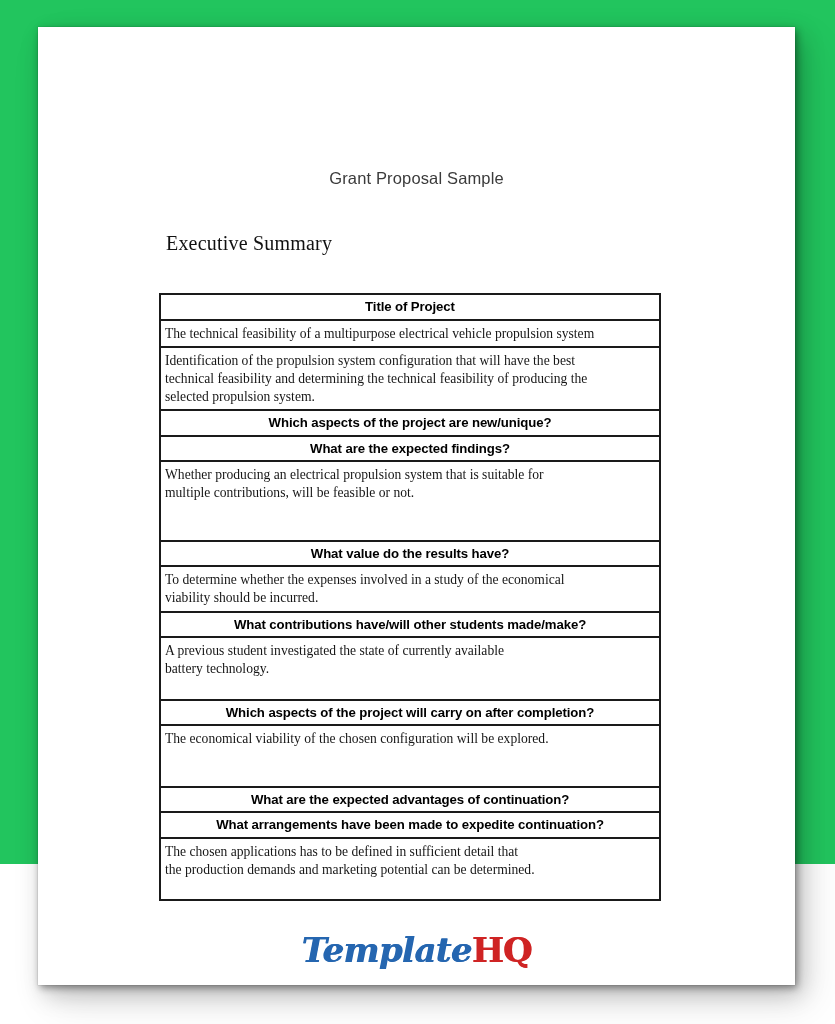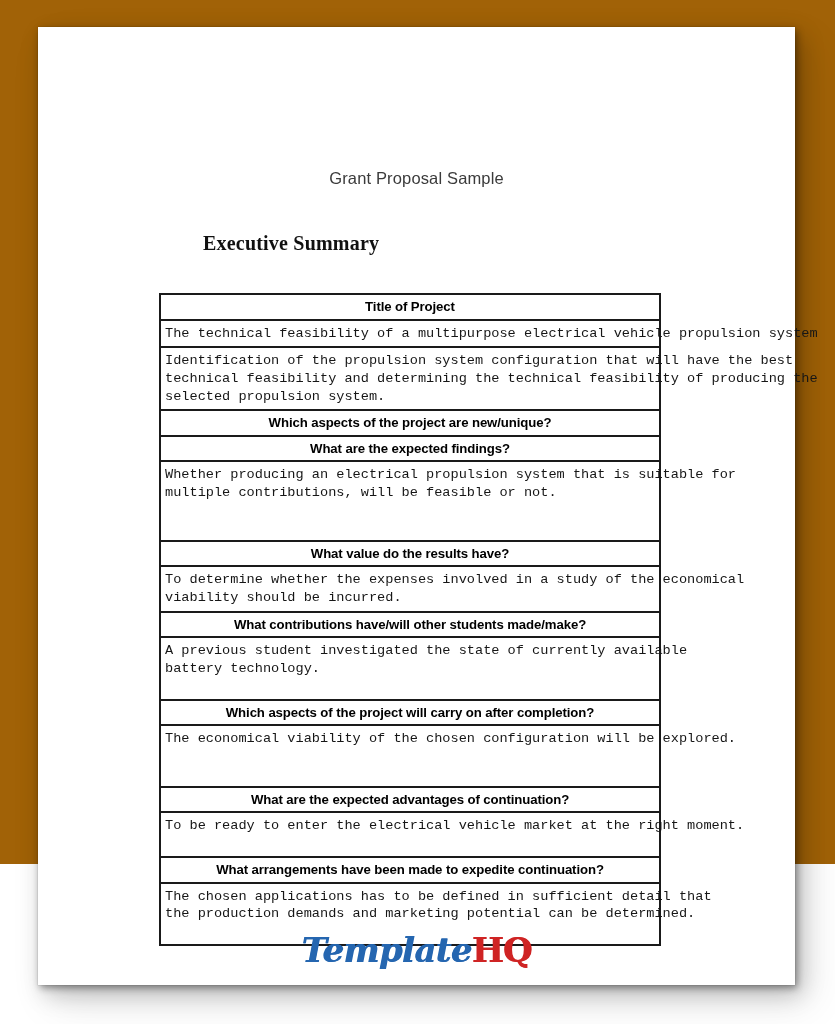--- a/index.html
+++ b/index.html
@@ -12,21 +12,21 @@
     height: 1024px;
     overflow: hidden;
     font-family: "Liberation Serif", "DejaVu Serif", serif;
   }
 
   
   #canvas {
     position: relative;
     width: 835px;
     height: 864px;
-    background: #a16207;
+    background: #22c55e;
   }
   #page {
     position: absolute;
     left: 38px;
     top: 27px;
     width: 757px;
     height: 958px;
     background: #ffffff;
     box-shadow:
       0 0 0 0.5px rgba(0,0,0,0.10),
@@ -47,24 +47,23 @@
     font-weight: 400;
     color: #3b3b3b;
     letter-spacing: 0.15px;
   }
   .doc-subtitle {
     position: absolute;
     left: 128px;
     top: 205px;
     font-family: "Liberation Serif", "DejaVu Serif", serif;
     font-size: 20px;
-    font-weight: 700;
+    font-weight: 400;
     color: #111111;
     letter-spacing: 0.2px;
-    margin-left: 37px;
   }
 
   
   #summary-table {
     position: absolute;
     left: 121px;
     top: 266px;
     width: 502px;
     border-collapse: collapse;
     table-layout: fixed;
@@ -86,21 +85,21 @@
   }
   td.q-body {
     text-align: left;
     font-family: "Liberation Serif", "DejaVu Serif", serif;
     font-size: 13.6px;
     font-weight: 400;
     color: #161616;
     line-height: 1.30;
     padding: 2px 5px 2px 7px;
   }
-  td.q-body .ln { display: block; white-space: pre; font-family: Liberation Mono, monospace; }
+  td.q-body .ln { display: block; white-space: pre; }
   td.q-body .pad { display: block; height: 17px; }
 
   
   #brand-logo {
     position: absolute;
     left: 0;
     top: 906px;
     width: 757px;
     text-align: center;
     font-family: "DejaVu Serif", "Liberation Serif", serif;
@@ -189,26 +188,20 @@
             <td class="q-body">
               <span class="ln">The economical viability of the chosen configuration will be explored.</span>
               <span class="pad"></span>
               <span class="pad"></span>
             </td>
           </tr>
           <tr>
             <td class="q-head">What are the expected advantages of continuation?</td>
           </tr>
           <tr>
-            <td class="q-body">
-              <span class="ln">To be ready to enter the electrical vehicle market at the right moment.</span>
-              <span class="pad"></span>
-            </td>
-          </tr>
-          <tr>
             <td class="q-head">What arrangements have been made to expedite continuation?</td>
           </tr>
           <tr>
             <td class="q-body">
               <span class="ln">The chosen applications has to be defined in sufficient detail that</span>
               <span class="ln">the production demands and marketing potential can be determined.</span>
               <span class="pad"></span>
             </td>
           </tr>
         </tbody>

